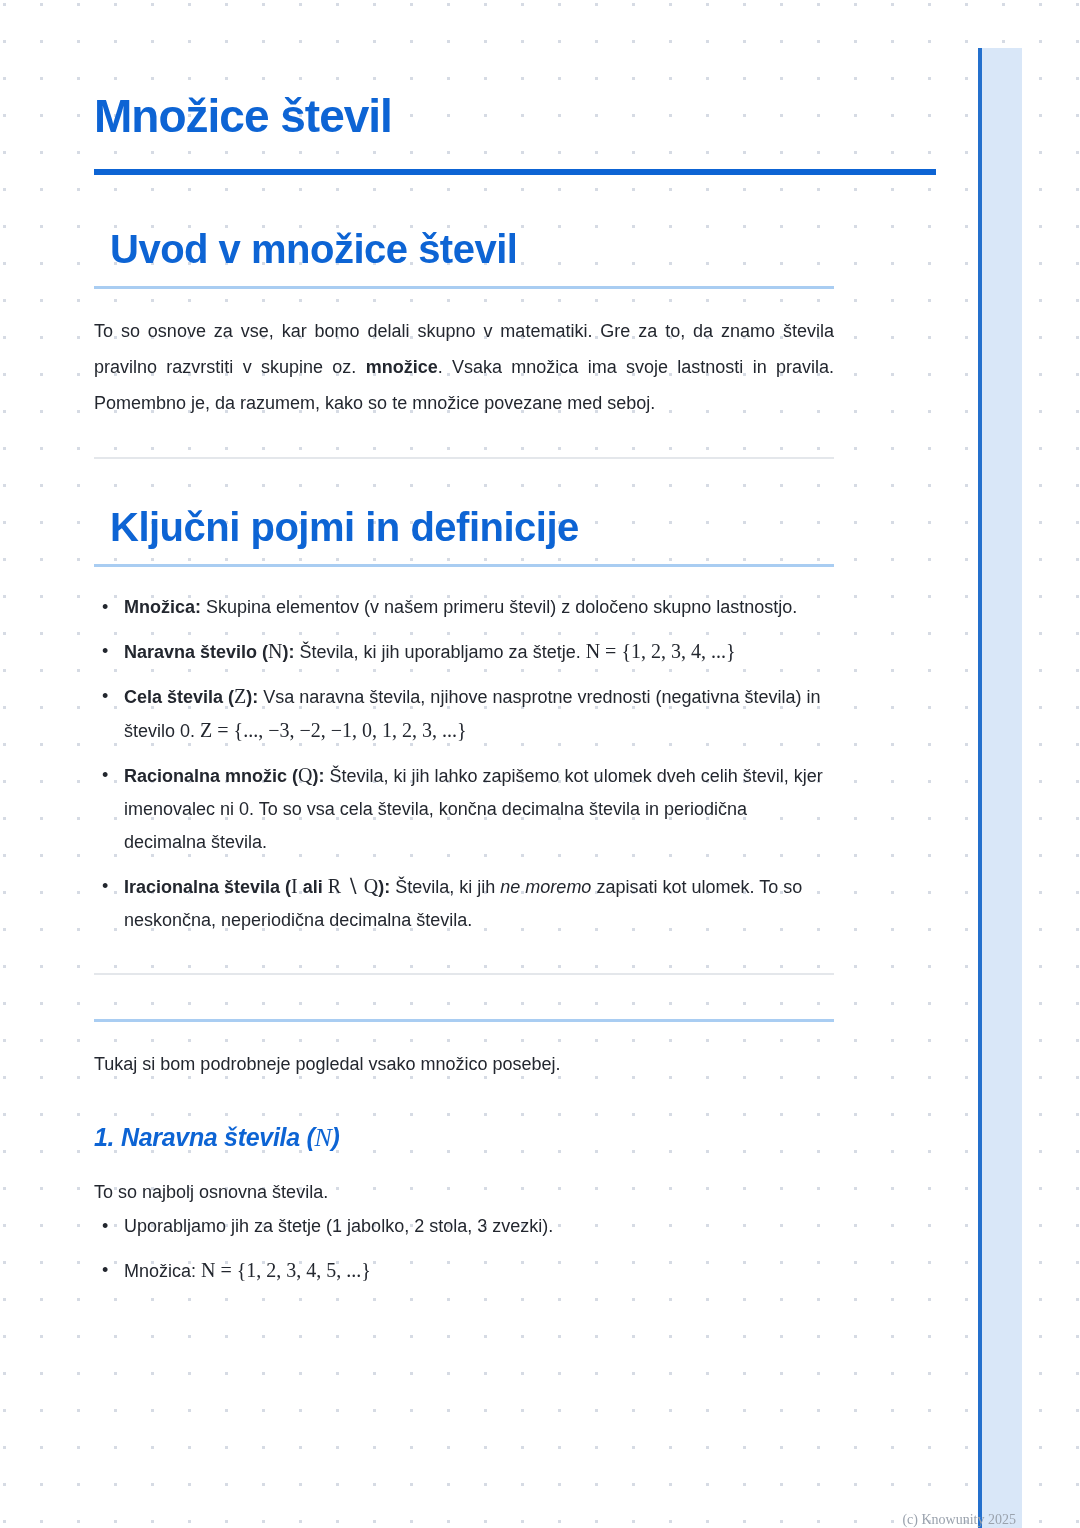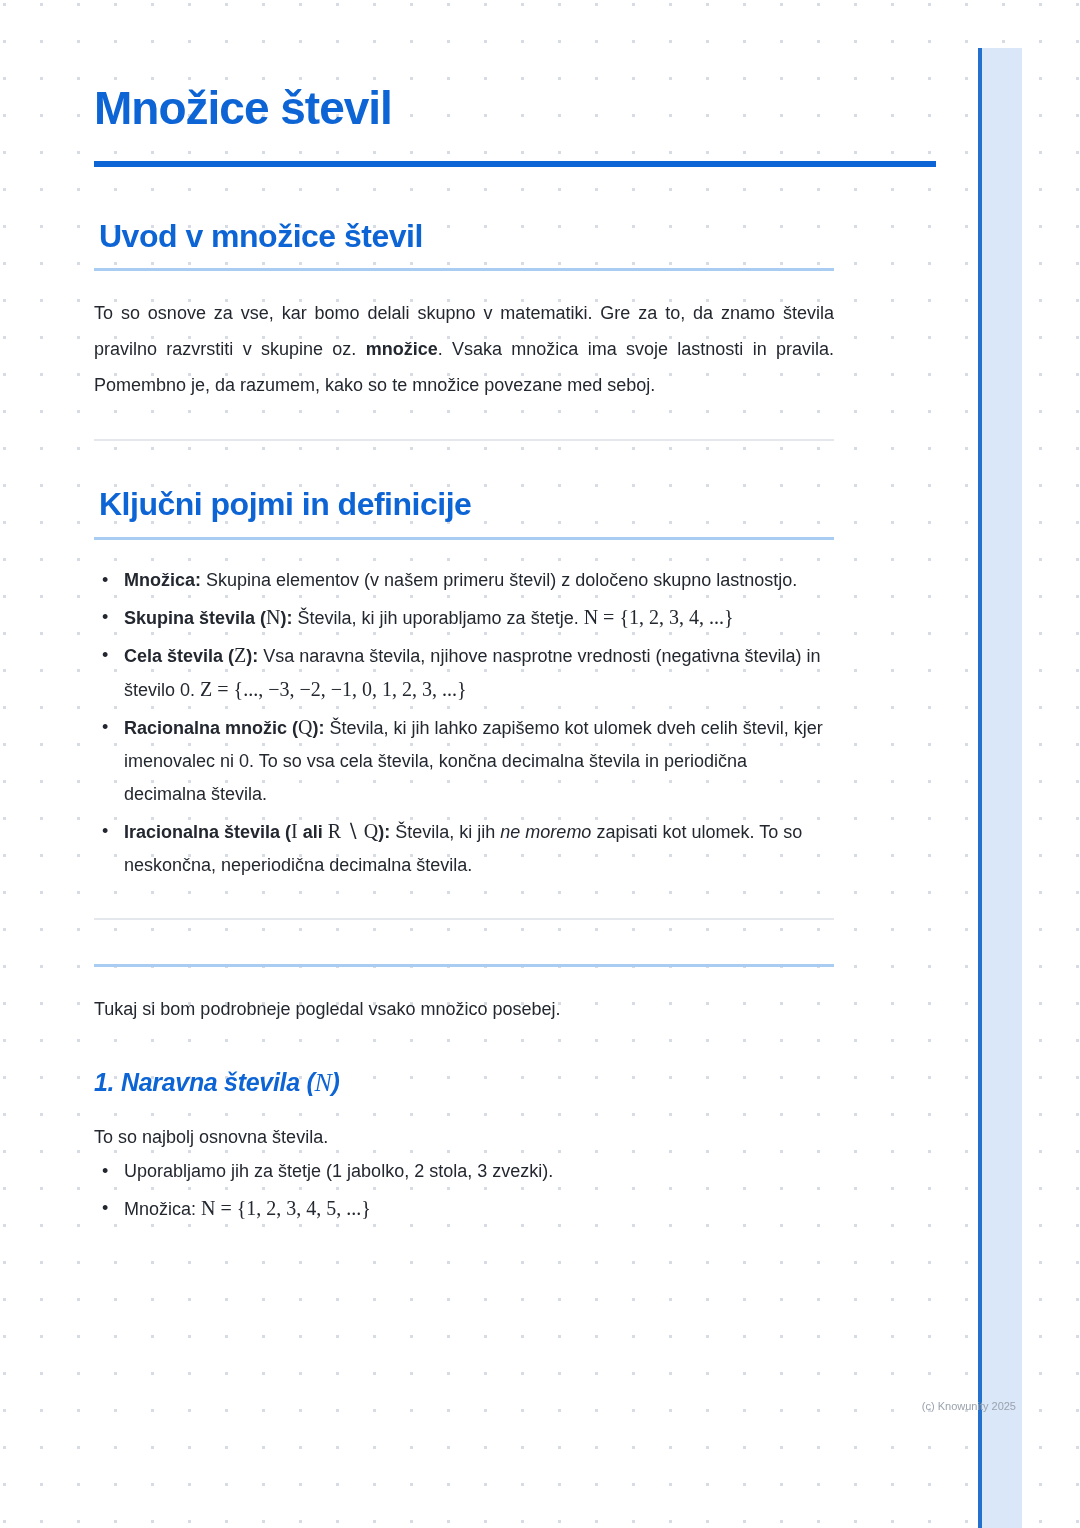--- a/index.html
+++ b/index.html
@@ -22,57 +22,57 @@
     position: absolute; top: 48px; bottom: 0; right: 58px; width: 40px;
     background: #d9e7f8;
     z-index: 1;
   }
   .right-band-line {
     position: absolute; top: 48px; bottom: 0; right: 98px; width: 4px;
     background: #2470cd;
     z-index: 1;
   }
   .content {
-    position: absolute; left: 94px; top: 82px; width: 740px;
+    position: absolute; left: 94px; top: 90px; width: 740px;
     z-index: 2;
   }
   h1 {
     margin: 0;
     font-size: 46px; line-height: 1.15; font-weight: 800;
     letter-spacing: -1px;
     color: #0d64d4;
   }
   .title-rule {
     width: 842px; height: 6px; margin-top: 26px;
     background: #0d64d4;
   }
   section { display: block; }
   .sec-1 { margin-top: 50px; }
   h2 {
-    margin: 0 0 13px 5px;
-    font-size: 32px; line-height: 1.2; font-weight: 800;
+    margin: 0 0 13px 16px;
+    font-size: 40px; line-height: 1.2; font-weight: 800;
     letter-spacing: -0.5px;
     color: #0d64d4;
   }
   .h-rule {
     width: 740px; height: 3px; margin-bottom: 24px;
     background: #a9cdf2;
   }
   p {
     margin: 0;
     font-size: 18px; line-height: 36px;
   }
   p.justify { text-align: justify; }
   .divider {
     border: none; border-top: 2px solid #e4e7eb;
     margin: 36px 0 44px 0; width: 740px;
   }
   ul.bullets {
     margin: 0; padding: 0; list-style: none;
-    display: flex; flex-direction: column; gap: 4px;
+    display: flex; flex-direction: column; gap: 11px;
   }
   ul.bullets li {
     position: relative;
     padding-left: 30px;
     font-size: 18px; line-height: 33px;
   }
   ul.bullets li::before {
     content: "•";
     position: absolute; left: 8px; top: 0;
     color: #23272f; font-size: 18px;
@@ -87,23 +87,24 @@
     margin: 40px 0 18px 0;
     font-size: 25px; line-height: 1.2; font-weight: 800;
     letter-spacing: -0.3px;
     color: #0d64d4;
     font-style: italic;
   }
   h3 .math { font-size: 26px; font-weight: 400; color: #0d64d4; }
   .p-after-h3 { margin-top: 21px; }
   .ul-last { margin-top: 24px; }
   .footer {
-    position: absolute; top: 1400px; right: 64px;
-    font-size: 11px; color: #9aa2ad;
+    position: absolute; top: 1512px; right: 64px;
+    font-size: 14px; color: #9aa2ad;
     z-index: 3;
+    font-family: Liberation Serif, serif;
   }
 </style>
 </head>
 <body>
 
 <div class="page">
   <div class="right-band-line"></div>
   <div class="right-band"></div>
 
   <div class="content">
@@ -117,21 +118,21 @@
       <p class="justify"><span>To so osnove za vse, kar bomo delali skupno v matematiki. Gre za to, da znamo števila pravilno razvrstiti v skupine oz. </span><b>množice</b><span>. Vsaka množica ima svoje lastnosti in pravila. Pomembno je, da razumem, kako so te množice povezane med seboj.</span></p>
     </section>
 
     <hr class="divider">
 
     <section>
       <h2>Ključni pojmi in definicije</h2>
       <div class="h-rule"></div>
       <ul class="bullets">
         <li><b>Množica:</b><span> Skupina elementov (v našem primeru števil) z določeno skupno lastnostjo.</span></li>
-        <li><b>Skupina števila (</b><span class="math">N</span><b>):</b><span> Števila, ki jih uporabljamo za štetje. </span><span class="math">N = {1, 2, 3, 4, ...}</span></li>
+        <li><b>Naravna število (</b><span class="math">N</span><b>):</b><span> Števila, ki jih uporabljamo za štetje. </span><span class="math">N = {1, 2, 3, 4, ...}</span></li>
         <li><b>Cela števila (</b><span class="math">Z</span><b>):</b><span> Vsa naravna števila, njihove nasprotne vrednosti (negativna števila) in število 0. </span><span class="math">Z = {..., −3, −2, −1, 0, 1, 2, 3, ...}</span></li>
         <li><b>Racionalna množic (</b><span class="math">Q</span><b>):</b><span> Števila, ki jih lahko zapišemo kot ulomek dveh celih števil, kjer imenovalec ni 0. To so vsa cela števila, končna decimalna števila in periodična decimalna števila.</span></li>
         <li><b>Iracionalna števila (</b><span class="math">I</span><b> ali </b><span class="math">R ∖ Q</span><b>):</b><span> Števila, ki jih </span><i>ne moremo</i><span> zapisati kot ulomek. To so neskončna, neperiodična decimalna števila.</span></li>
       </ul>
     </section>
 
     <hr class="divider">
 
     <section>
       <div class="h-rule"></div>

